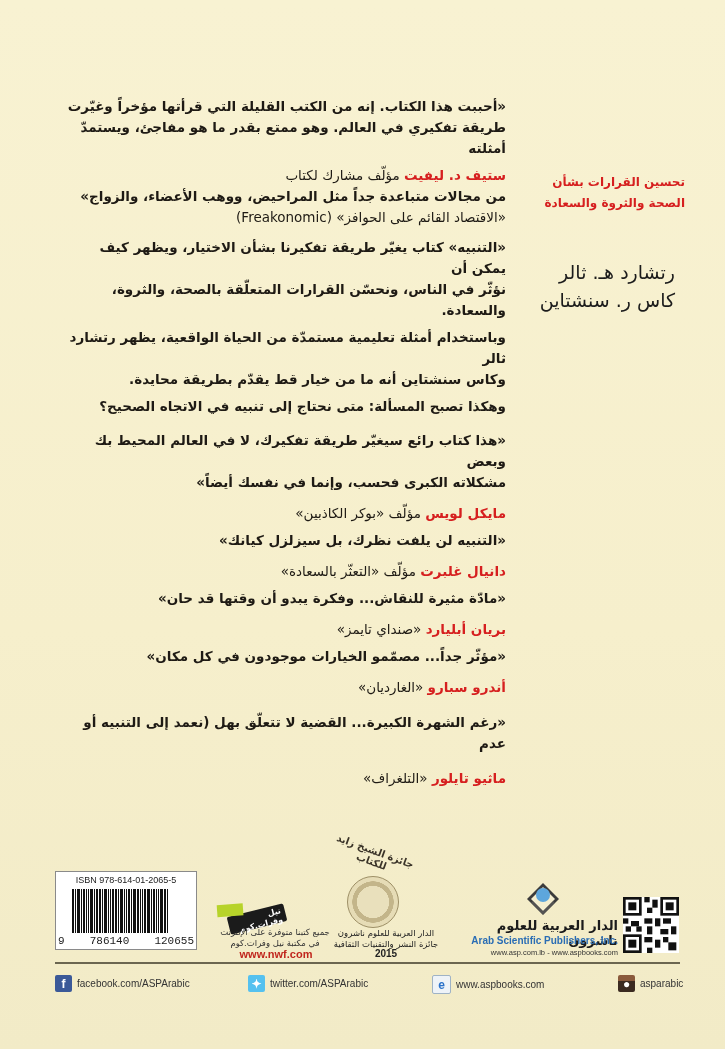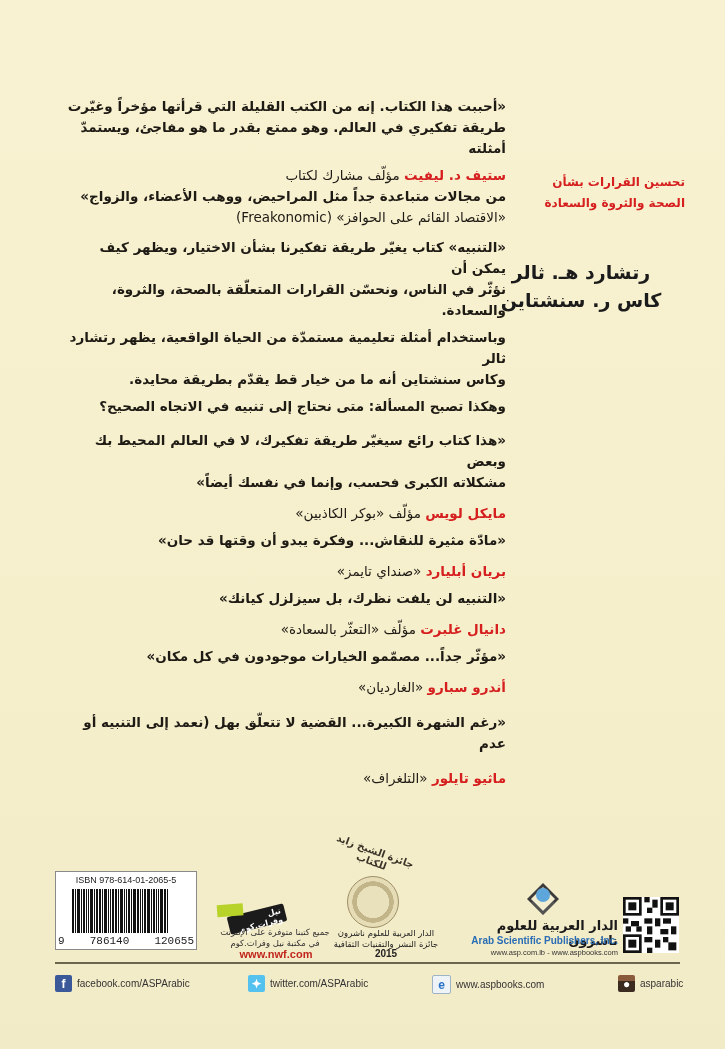--- a/index.html
+++ b/index.html
@@ -17,23 +17,23 @@
     position:absolute; right:38px; top:78px; width:200px;
     font-size:64px; font-weight:bold; color:#1f56a6; line-height:80px;
     direction:rtl; text-align:right; letter-spacing:1px;
   }
   .subtitle {
     position:absolute; right:40px; top:172px; width:210px;
     color:#d61f1f; font-weight:bold; font-size:12px; line-height:21px;
     direction:rtl; text-align:right;
   }
   .authors {
-    position:absolute; right:44px; top:258px; width:200px;
-    font-weight:bold; font-size:19px; line-height:28px; color:#1b1b1b;
-    direction:rtl; text-align:center;
+    position:absolute; right:50px; top:258px; width:200px;
+    font-weight:normal; font-size:19px; line-height:28px; color:#1b1b1b;
+    direction:rtl; text-align:right;
   }
 
   
   .col { position:absolute; left:64px; width:442px; direction:rtl; text-align:right; font-size:13.5px; line-height:21px; }
   .p { margin:0; }
   .red { color:#d61f1f; font-weight:bold; }
   .bold { font-weight:bold; }
 
   .hr { position:absolute; height:2px; background:#6b6650; }
 
@@ -101,31 +101,31 @@
   <div class="col" style="top:430px;">
     <div>
       <p class="p bold">«هذا كتاب رائع سيغيّر طريقة تفكيرك، لا في العالم المحيط بك وبعض</p>
       <p class="p bold">مشكلاته الكبرى فحسب، وإنما في نفسك أيضاً»</p>
       <p class="p" style="margin-top:10px;">
         <span class="red">مايكل لويس</span>
         <span>مؤلّف «بوكر الكاذبين»</span>
       </p>
     </div>
     <div style="margin-top:6px;">
+      <p class="p bold">«التنبيه لن يلفت نظرك، بل سيزلزل كيانك»</p>
+      <p class="p" style="margin-top:10px;">
+        <span class="red">دانيال غلبرت</span>
+        <span>مؤلّف «التعثّر بالسعادة»</span>
+      </p>
+    </div>
+    <div style="margin-top:6px;">
       <p class="p bold">«مادّة مثيرة للنقاش... وفكرة يبدو أن وقتها قد حان»</p>
       <p class="p" style="margin-top:10px;">
         <span class="red">بريان أبليارد</span>
         <span>«صنداي تايمز»</span>
-      </p>
-    </div>
-    <div style="margin-top:6px;">
-      <p class="p bold">«التنبيه لن يلفت نظرك، بل سيزلزل كيانك»</p>
-      <p class="p" style="margin-top:10px;">
-        <span class="red">دانيال غلبرت</span>
-        <span>مؤلّف «التعثّر بالسعادة»</span>
       </p>
     </div>
     <div style="margin-top:6px;">
       <p class="p bold">«مؤثّر جداً... مصمّمو الخيارات موجودون في كل مكان»</p>
       <p class="p" style="margin-top:10px;">
         <span class="red">أندرو سبارو</span>
         <span>«الغارديان»</span>
       </p>
     </div>
     <div style="margin-top:14px;">

